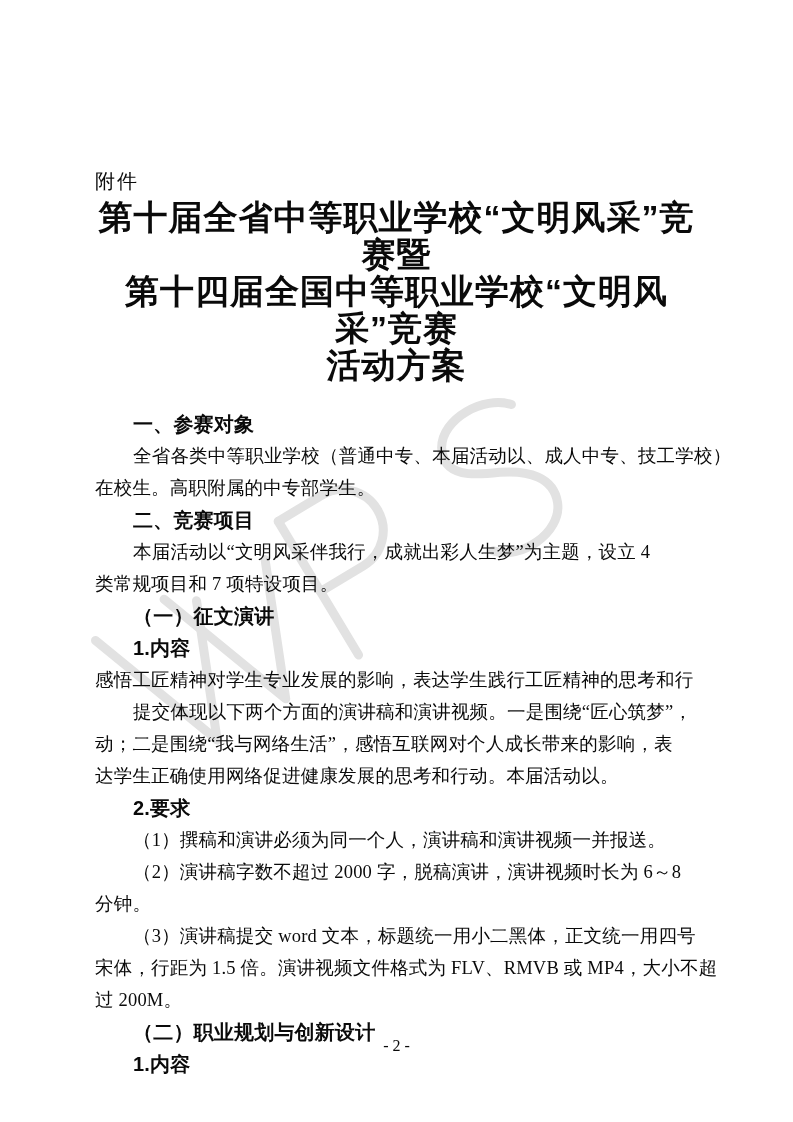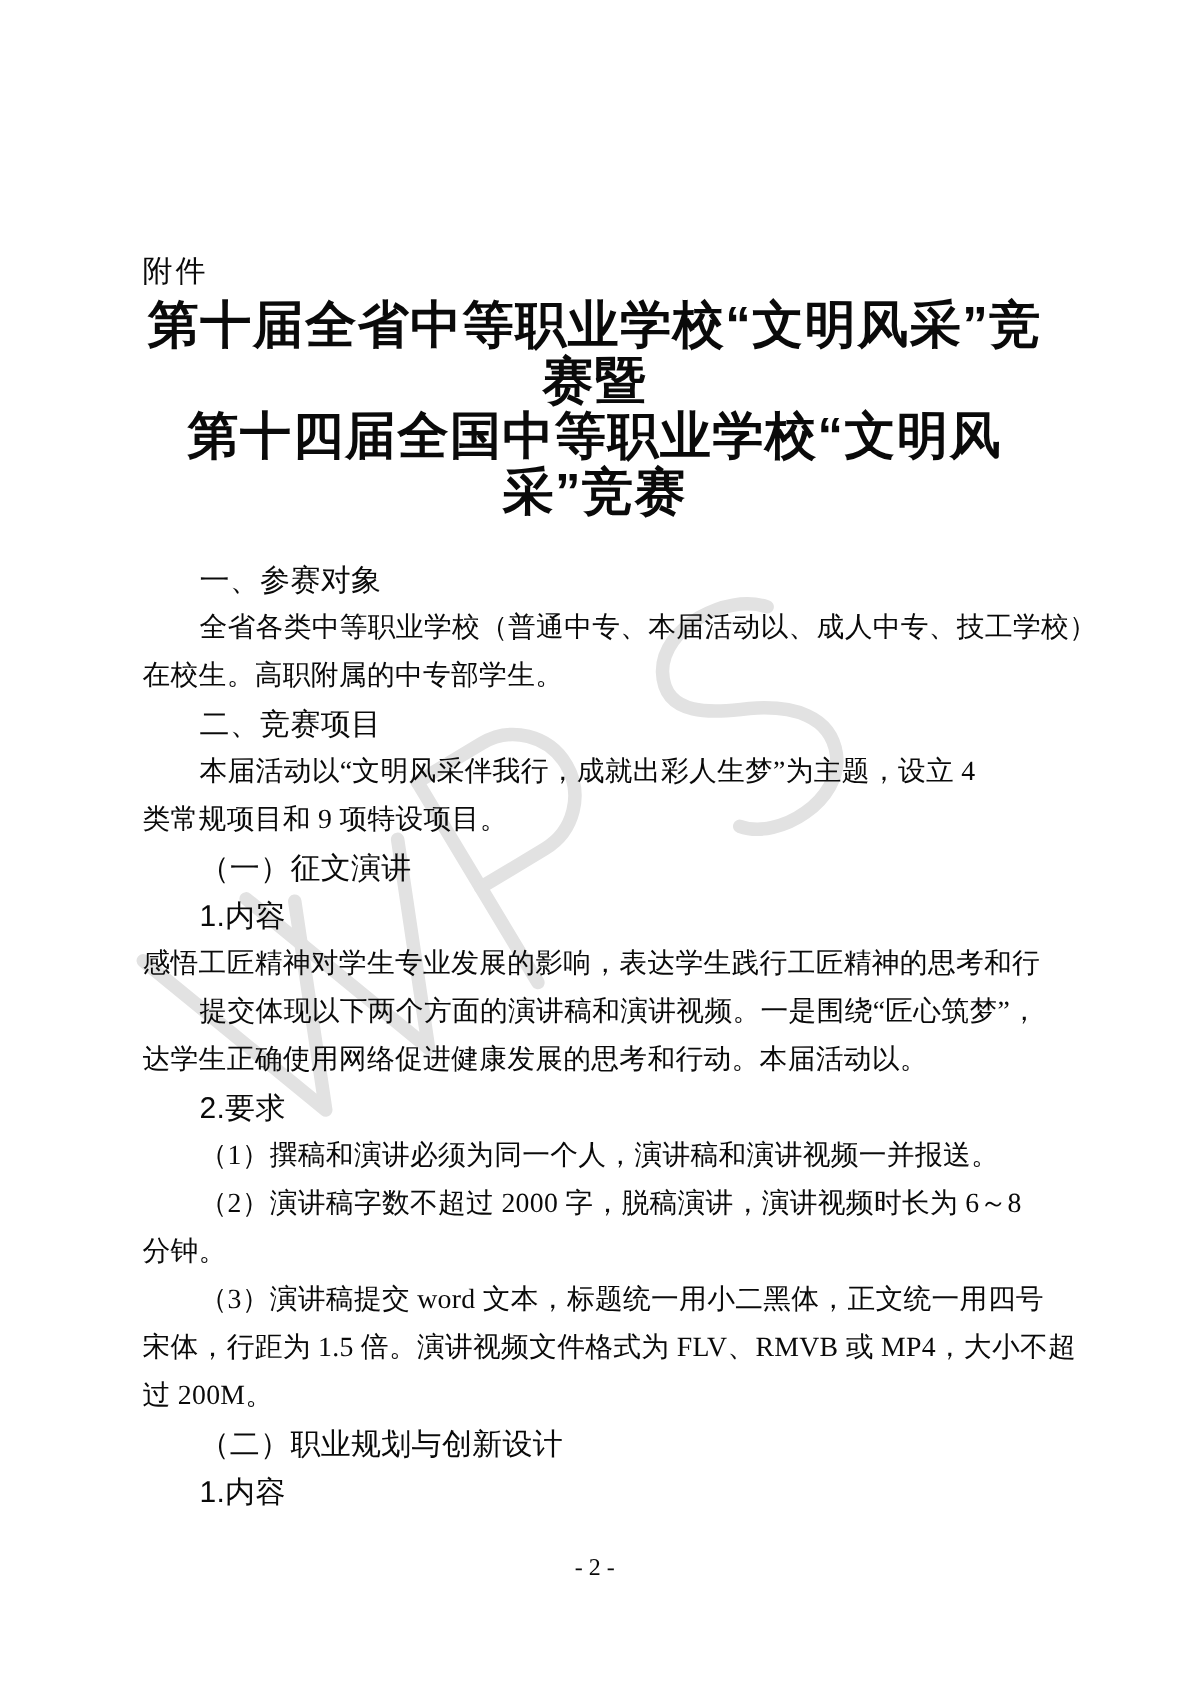--- a/index.html
+++ b/index.html
@@ -33,21 +33,21 @@
     letter-spacing:1px;
   }
   .doc-body{margin-top:24px;}
   .line{
     font-size:18.5px;line-height:32px;
     white-space:nowrap;
     letter-spacing:0.2px;
   }
   .line.h{
     font-family:"Liberation Sans","DejaVu Sans",sans-serif;
-    font-weight:400;
+    font-weight:700;
     font-size:20px;
   }
   .line.ind{padding-left:38px;}
   .footer{
     position:absolute;left:0;top:1036px;width:100%;
     text-align:center;z-index:1;
   }
   .page-number{
     font-size:16px;line-height:20px;
     font-family:"Liberation Serif","DejaVu Serif",serif;
@@ -71,33 +71,35 @@
     </g>
   </svg>
 
   <div class="content">
 
     <div class="attachment-label">附件</div>
 
     <div class="doc-title">
       <div>第十届全省中等职业学校“文明风采”竞赛暨</div>
       <div>第十四届全国中等职业学校“文明风采”竞赛</div>
+      <div>活动方案</div>
     </div>
 
     <div class="doc-body">
       <div class="line h ind">一、参赛对象</div>
       <div class="line ind">全省各类中等职业学校（普通中专、本届活动以、成人中专、技工学校）</div>
       <div class="line">在校生。高职附属的中专部学生。</div>
       <div class="line h ind">二、竞赛项目</div>
       <div class="line ind">本届活动以“文明风采伴我行，成就出彩人生梦”为主题，设立 4</div>
-      <div class="line">类常规项目和 9 项特设项目。</div>
+      <div class="line">类常规项目和 7 项特设项目。</div>
       <div class="line h ind">（一）征文演讲</div>
       <div class="line h ind">1.内容</div>
       <div class="line">感悟工匠精神对学生专业发展的影响，表达学生践行工匠精神的思考和行</div>
       <div class="line ind">提交体现以下两个方面的演讲稿和演讲视频。一是围绕“匠心筑梦”，</div>
+      <div class="line">动；二是围绕“我与网络生活”，感悟互联网对个人成长带来的影响，表</div>
       <div class="line">达学生正确使用网络促进健康发展的思考和行动。本届活动以。</div>
       <div class="line h ind">2.要求</div>
       <div class="line ind">（1）撰稿和演讲必须为同一个人，演讲稿和演讲视频一并报送。</div>
       <div class="line ind">（2）演讲稿字数不超过 2000 字，脱稿演讲，演讲视频时长为 6～8</div>
       <div class="line">分钟。</div>
       <div class="line ind">（3）演讲稿提交 word 文本，标题统一用小二黑体，正文统一用四号</div>
       <div class="line">宋体，行距为 1.5 倍。演讲视频文件格式为 FLV、RMVB 或 MP4，大小不超</div>
       <div class="line">过 200M。</div>
       <div class="line h ind">（二）职业规划与创新设计</div>
       <div class="line h ind">1.内容</div>

